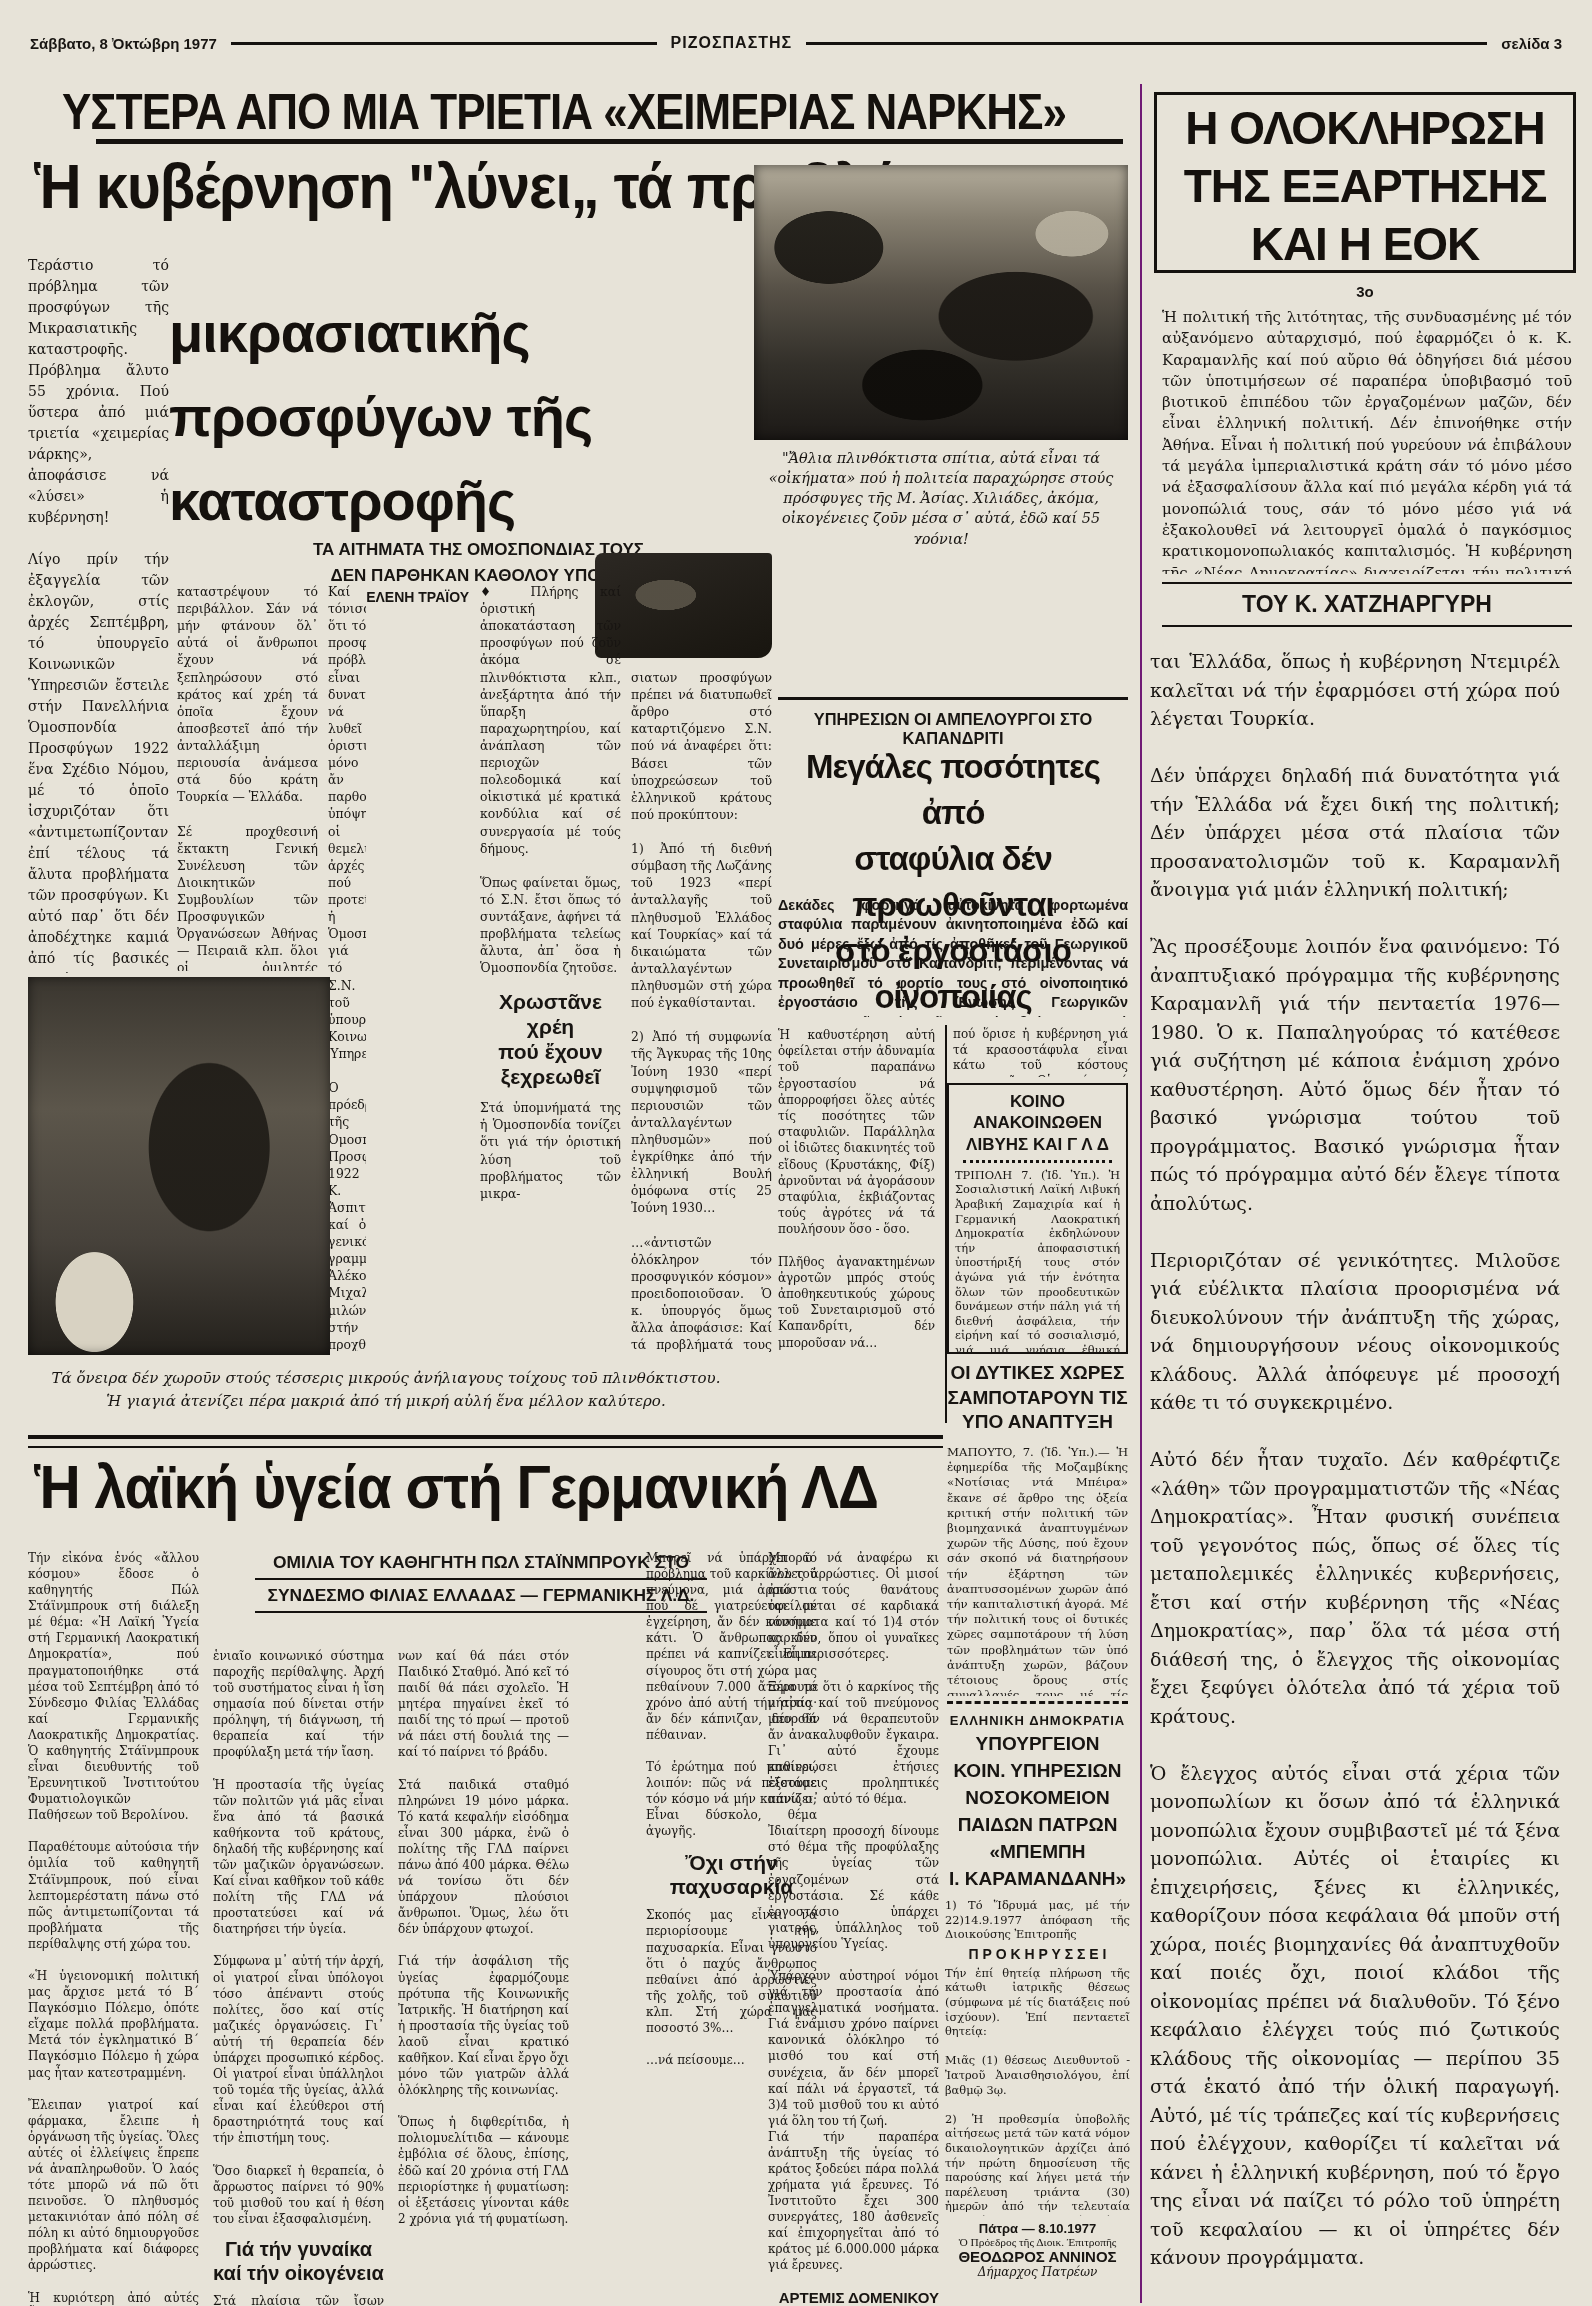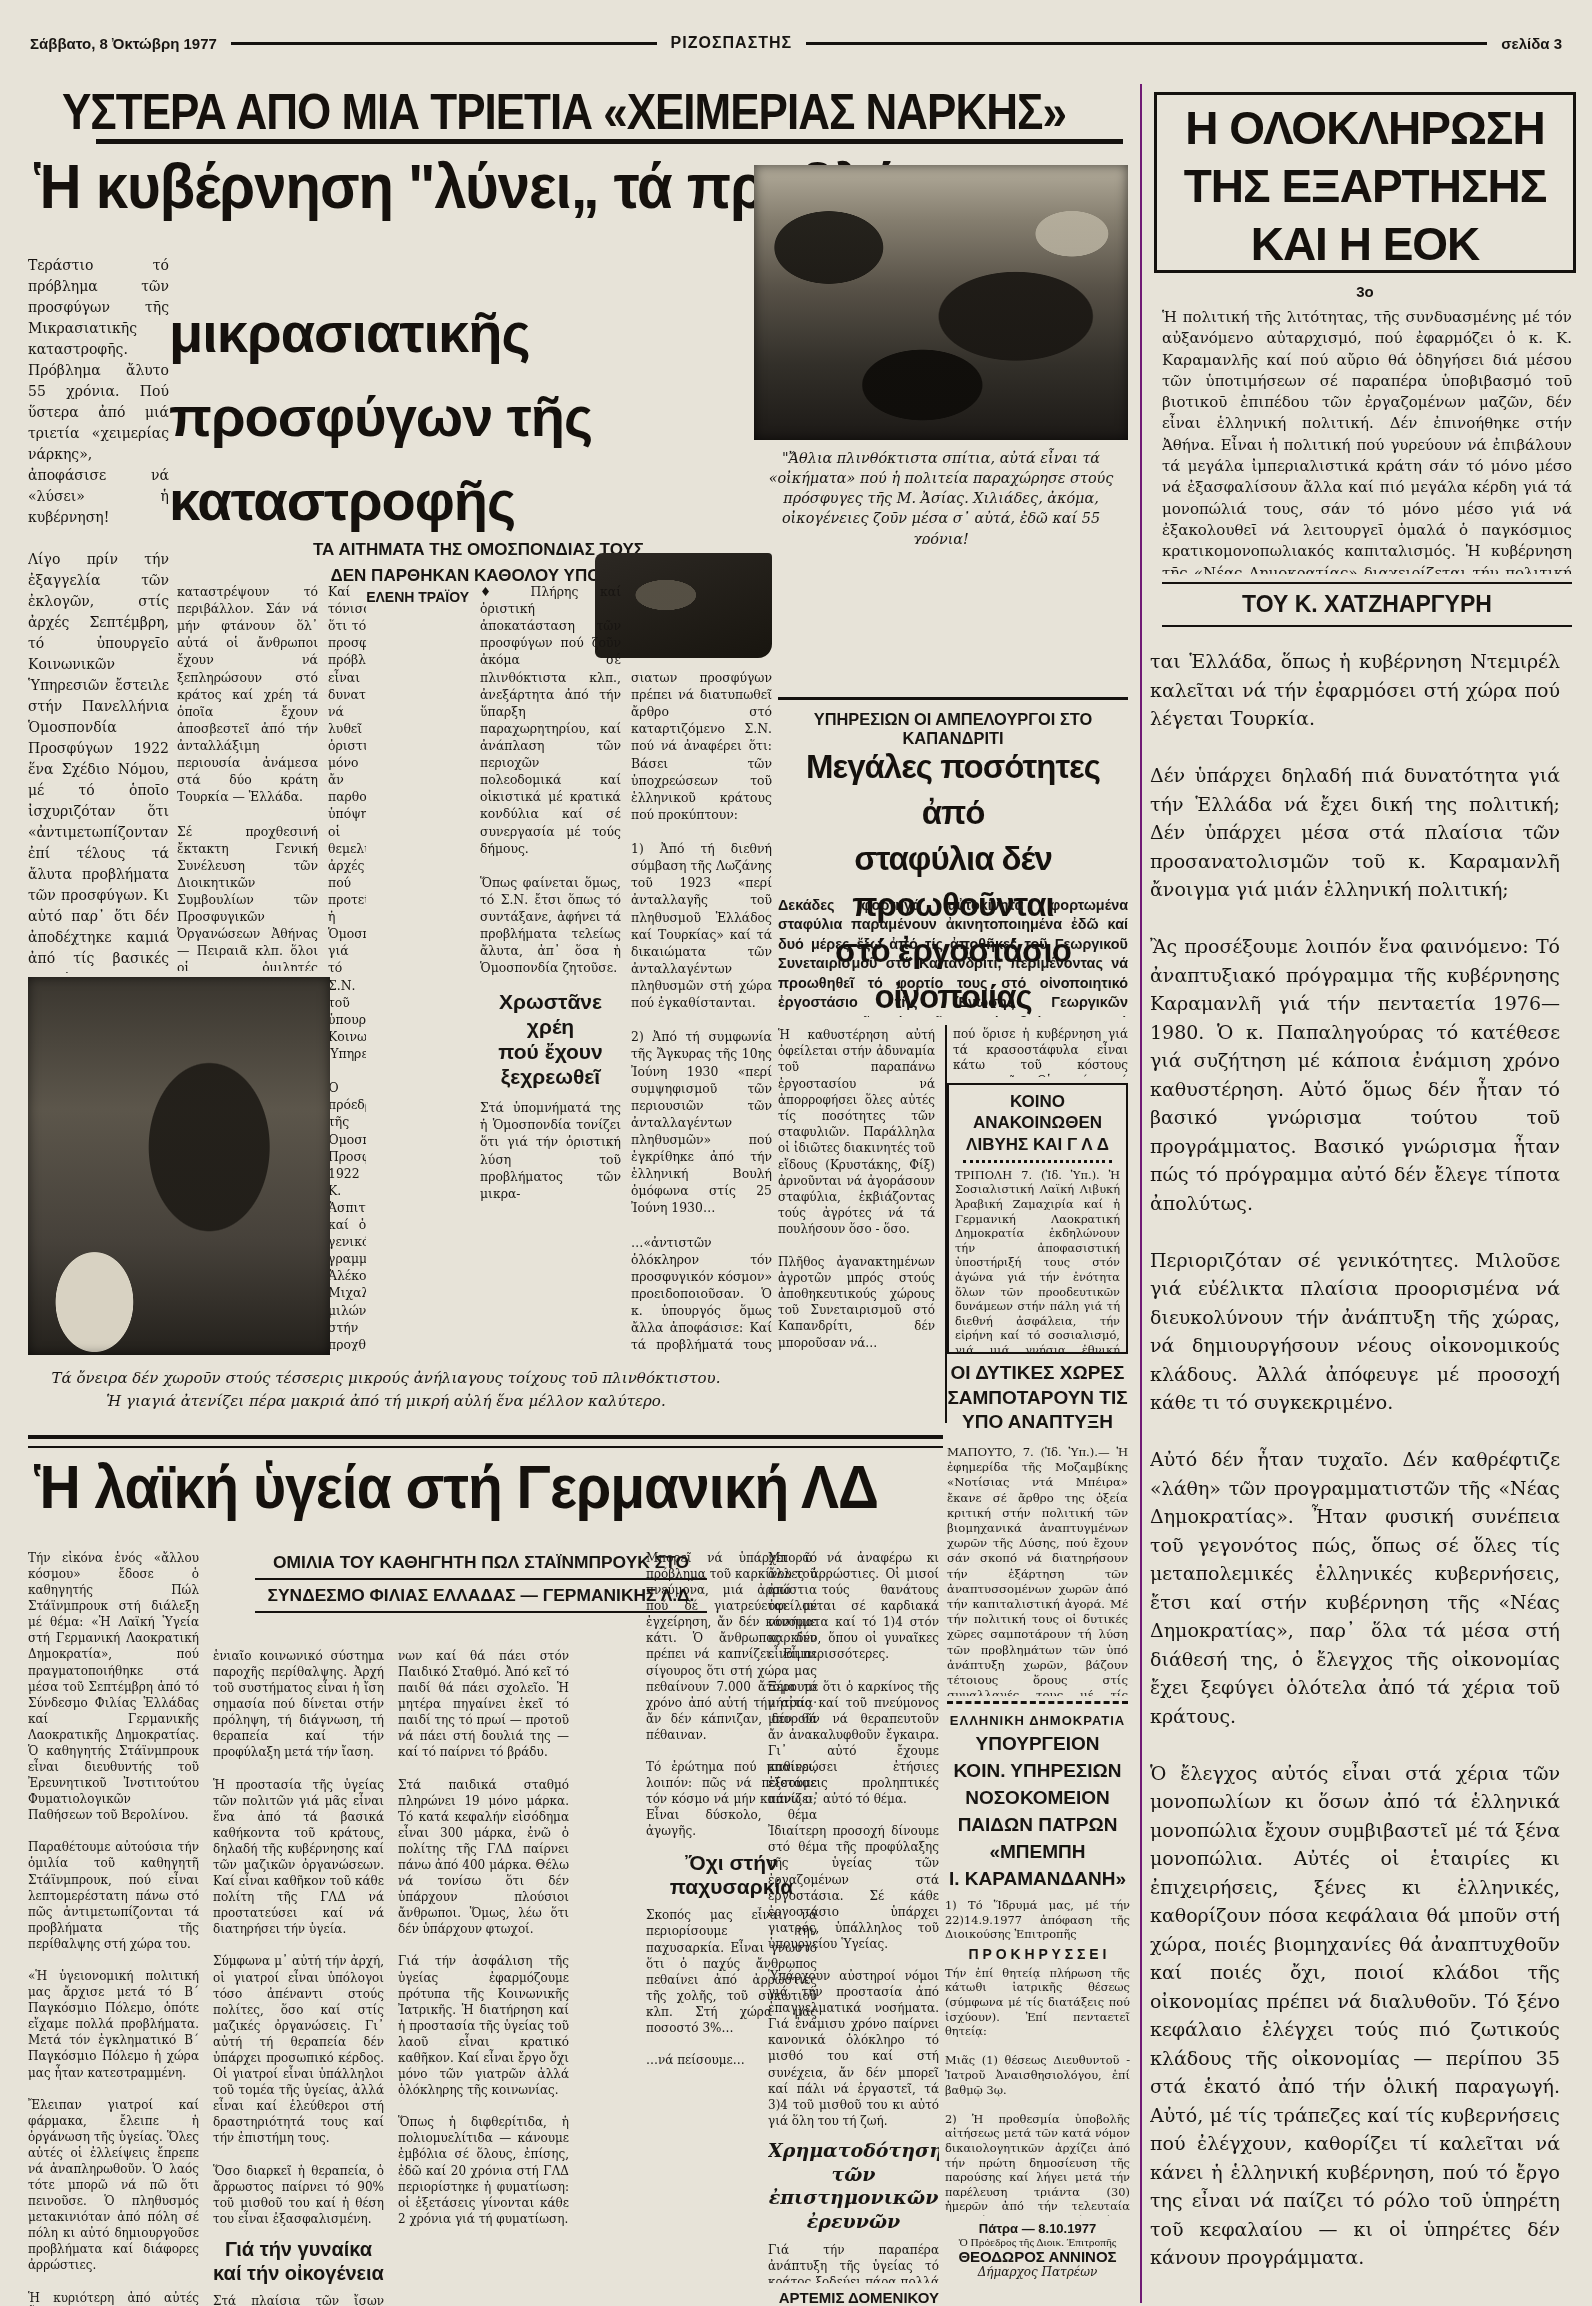--- a/index.html
+++ b/index.html
@@ -233,21 +233,18 @@
 </div>
 
 <div class="abs clip" style="left:768px;top:1550px;width:171px;height:756px;display:flex;flex-direction:column;">
   <div class="serifb just" style="font-size:12px;line-height:1.34;">Μπορῶ νά ἀναφέρω κι ἄλλες ἀρρώστιες. Οἱ μισοί ἀπό τούς θανάτους ὀφείλονται σέ καρδιακά νοσήματα καί τό 1)4 στόν καρκίνο, ὅπου οἱ γυναῖκες εἶναι περισσότερες.
 
 Ξέρουμε ὅτι ὁ καρκίνος τῆς μήτρας καί τοῦ πνεύμονος μποροῦν νά θεραπευτοῦν ἄν ἀνακαλυφθοῦν ἔγκαιρα. Γι᾿ αὐτό ἔχουμε καθιερώσει ἐτήσιες ἐξετάσεις προληπτικές πάνω σ᾿ αὐτό τό θέμα.
 
 Ἰδιαίτερη προσοχή δίνουμε στό θέμα τῆς προφύλαξης τῆς ὑγείας τῶν ἐργαζομένων στά ἐργοστάσια. Σέ κάθε ἐργοστάσιο ὑπάρχει γιατρός, ὑπάλληλος τοῦ ὑπουργείου Ὑγείας.
 
 Ὑπάρχουν αὐστηροί νόμοι γιά τήν προστασία ἀπό ἐπαγγελματικά νοσήματα. Γιά ἑνάμισυ χρόνο παίρνει κανονικά ὁλόκληρο τό μισθό του καί στή συνέχεια, ἄν δέν μπορεῖ καί πάλι νά ἐργαστεῖ, τά 3)4 τοῦ μισθοῦ του κι αὐτό γιά ὅλη του τή ζωή.</div>
-  <div class="ctr serifb" style="font-weight:700;font-size:19px;line-height:1.25;font-style:italic;padding:10px 0 8px 0;">Χρηματοδότηση
-τῶν ἐπιστημονικῶν
-ἐρευνῶν</div>
   <div class="serifb just" style="font-size:12px;line-height:1.34;flex:1;overflow:hidden;">Γιά τήν παραπέρα ἀνάπτυξη τῆς ὑγείας τό κράτος ξοδεύει πάρα πολλά χρήματα γιά ἔρευνες. Τό Ἰνστιτοῦτο ἔχει 300 συνεργάτες, 180 ἀσθενεῖς καί ἐπιχορηγεῖται ἀπό τό κράτος μέ 6.000.000 μάρκα γιά ἔρευνες.
 
 Τοῦ χρόνου θά ἀσχοληθοῦμε μέ τή γρίππη. 40% τῶν ἐργαζομένων σέ διάστημα ἑνός χρόνου παίρνουν ἄδεια τουλάχιστο 10 μέρες. Ὁ χρόνος πού χάνεται ἐξαιτίας τῆς γρίππης εἶναι τό 1)3 τοῦ χρόνου πού χάνεται γιά ὅλες τίς ἀσθένειες. Προσανατολιζόμαστε στή χρησιμοποί­ηση ἐμβολίου κατά τῆς γρίππης».</div>
   <div style="text-align:right;font-weight:800;font-size:15px;padding-top:6px;">ΑΡΤΕΜΙΣ ΔΟΜΕΝΙΚΟΥ</div>
 </div>
 
 
 </body></html>

